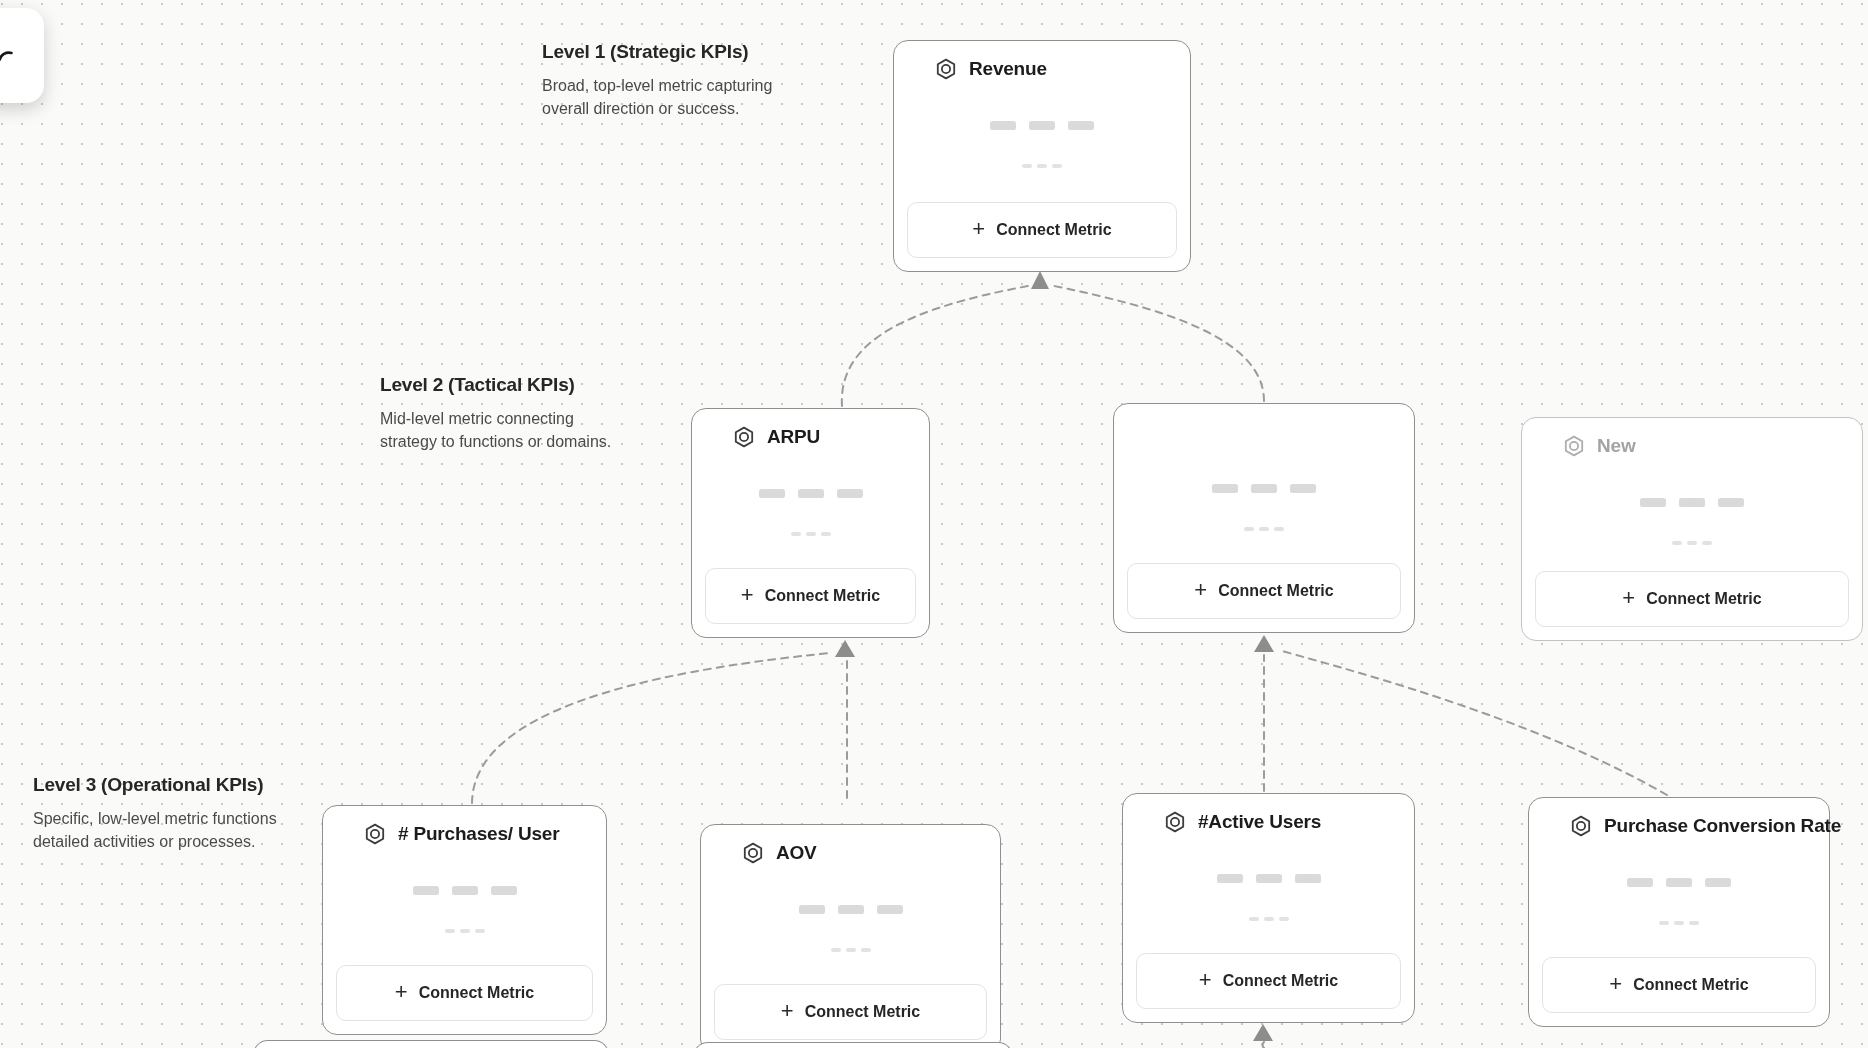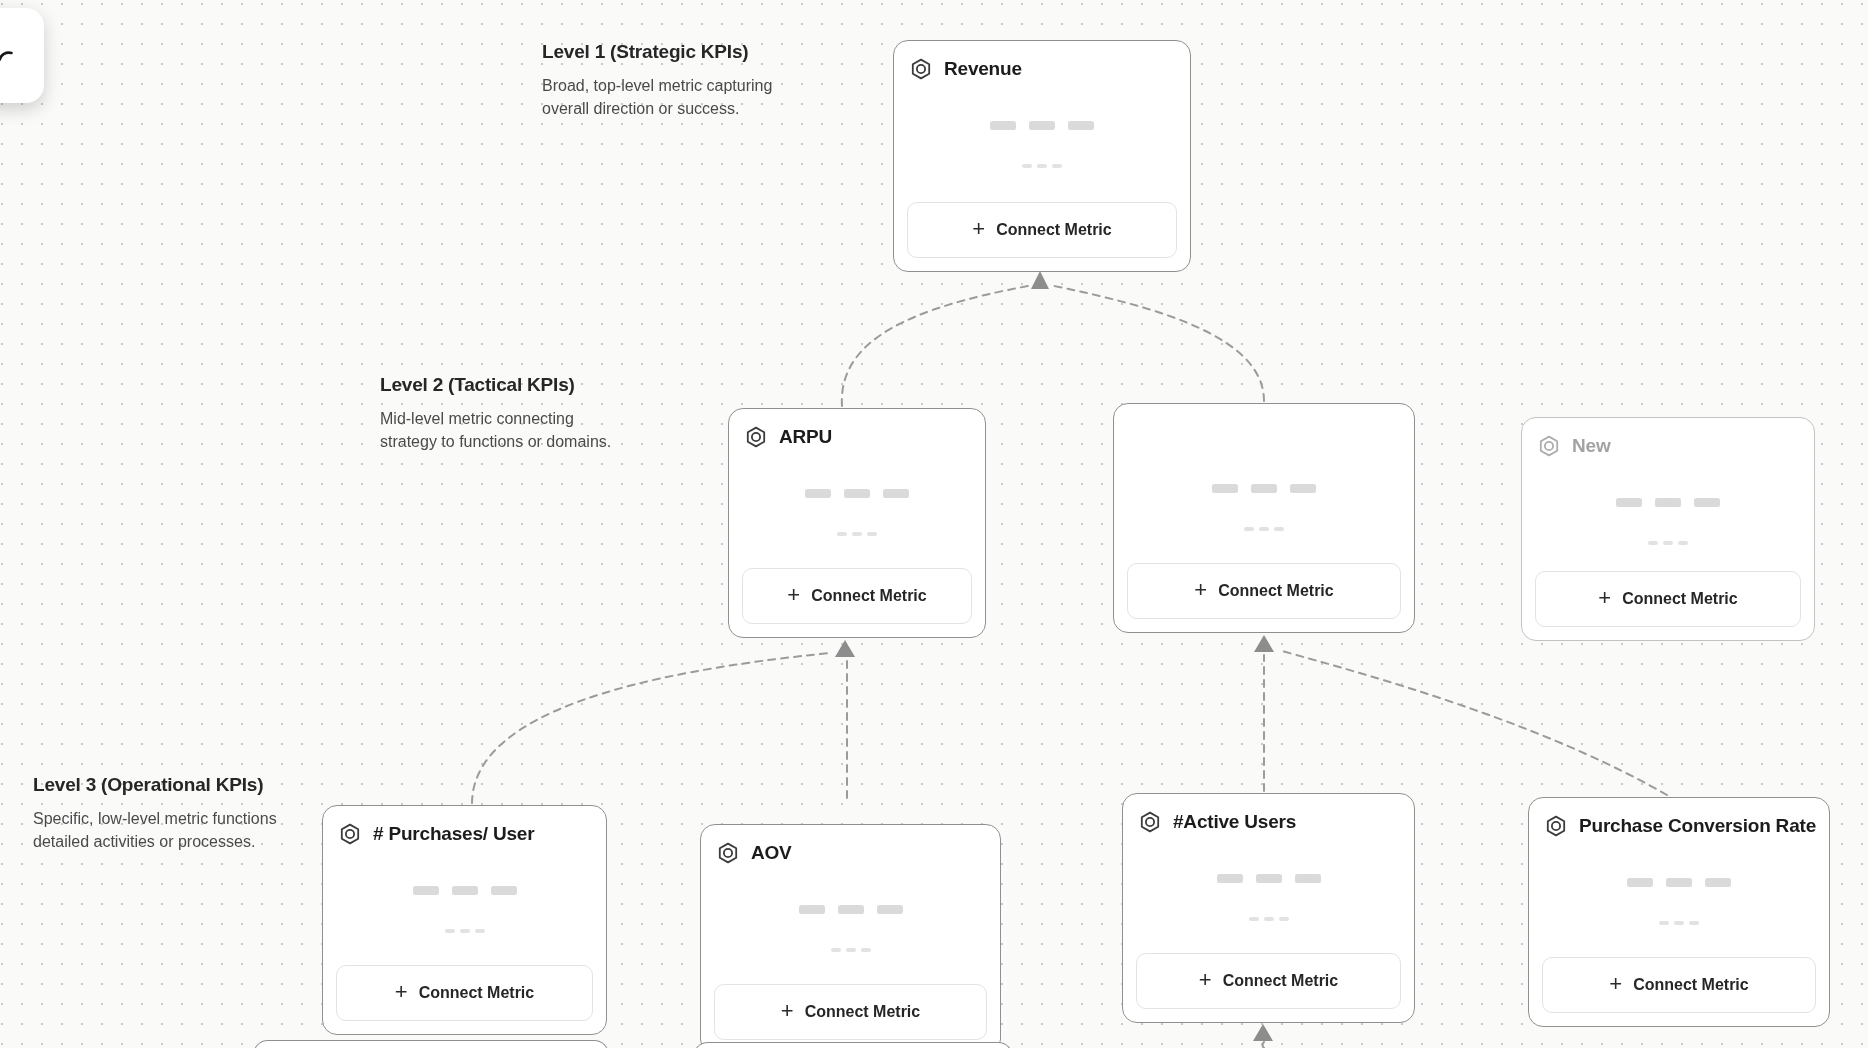--- a/index.html
+++ b/index.html
@@ -15,21 +15,21 @@
     background-size:20px 20px;background-position:12px 14px;
   }
   svg.edge-layer{position:absolute;left:0;top:0;width:1868px;height:1048px;pointer-events:none;}
   svg.edge-layer path{fill:none;stroke:#9b9b9b;stroke-width:2;stroke-dasharray:7 6;stroke-linecap:round;}
   svg.edge-layer polygon{fill:#8d8d8d;stroke:none;}
 
   .level-label{position:absolute;}
   .level-label h2{margin:0 0 11px 0;font-size:19px;font-weight:700;color:#262626;letter-spacing:-0.2px;white-space:nowrap;}
   .level-label p{margin:0;font-size:16px;line-height:1.46;color:#4a4a4a;}
 
-  .card{position:absolute;box-sizing:border-box;background:#fff;border:1.5px solid #909090;border-radius:15px;}
+  .card{position:absolute;box-sizing:border-box;background:#fff;border:1.5px solid #909090;border-radius:15px;padding-left:25px;}
   .card.muted{border-color:#c3c3c3;}
   .card-header{display:flex;align-items:center;gap:11px;padding:16px 16px 0 15px;}
   .metric-icon{flex:0 0 auto;display:block;}
   .metric-icon path,.metric-icon circle{stroke:#3c3c3c;stroke-width:1.8;fill:none;}
   .card.muted .metric-icon path,.card.muted .metric-icon circle{stroke:#adadad;}
   .spinner path{stroke:#4a4a4a;stroke-width:2.4;fill:none;stroke-linecap:round;}
   .card-title{font-size:19px;font-weight:700;color:#1c1c1c;letter-spacing:-0.2px;white-space:nowrap;}
   .card.muted .card-title{color:#a3a3a3;}
   .skel-row1{position:absolute;top:80px;left:0;right:0;display:flex;justify-content:center;gap:13px;}
   .skel-row1 i{width:26px;height:9px;background:#dadada;border-radius:2.5px;}
@@ -102,21 +102,21 @@
       <div class="skel-row2">
           <i></i>
           <i></i>
           <i></i>
         </div>
       <div class="connect-btn">
         <span class="plus">+</span>
         <span class="btn-label">Connect Metric</span>
       </div>
     </div>
-      <div class="card" style="left: 728px; top: 408px; width: 258px; height: 230px;">
+      <div class="card" style="left: 691px; top: 408px; width: 239px; height: 230px;">
       <div class="card-header">
         <svg class="metric-icon hexagon" width="24" height="24" viewBox="0 0 24 24">
           <path d="M 12 2.6 L 20.2 7.3 L 20.2 16.7 L 12 21.4 L 3.8 16.7 L 3.8 7.3 Z" stroke-linejoin="round"></path>
           <circle cx="12" cy="12" r="4.1"></circle>
         </svg>
 
         <span class="card-title">ARPU</span>
       </div>
       <div class="skel-row1">
           <i></i>
@@ -142,21 +142,21 @@
       <div class="skel-row2">
           <i></i>
           <i></i>
           <i></i>
         </div>
       <div class="connect-btn">
         <span class="plus">+</span>
         <span class="btn-label">Connect Metric</span>
       </div>
     </div>
-      <div class="card muted" style="left: 1521px; top: 417px; width: 294px; height: 224px;">
+      <div class="card muted" style="left: 1521px; top: 417px; width: 342px; height: 224px;">
       <div class="card-header">
         <svg class="metric-icon hexagon" width="24" height="24" viewBox="0 0 24 24">
           <path d="M 12 2.6 L 20.2 7.3 L 20.2 16.7 L 12 21.4 L 3.8 16.7 L 3.8 7.3 Z" stroke-linejoin="round"></path>
           <circle cx="12" cy="12" r="4.1"></circle>
         </svg>
 
         <span class="card-title">New</span>
       </div>
       <div class="skel-row1">
           <i></i>

